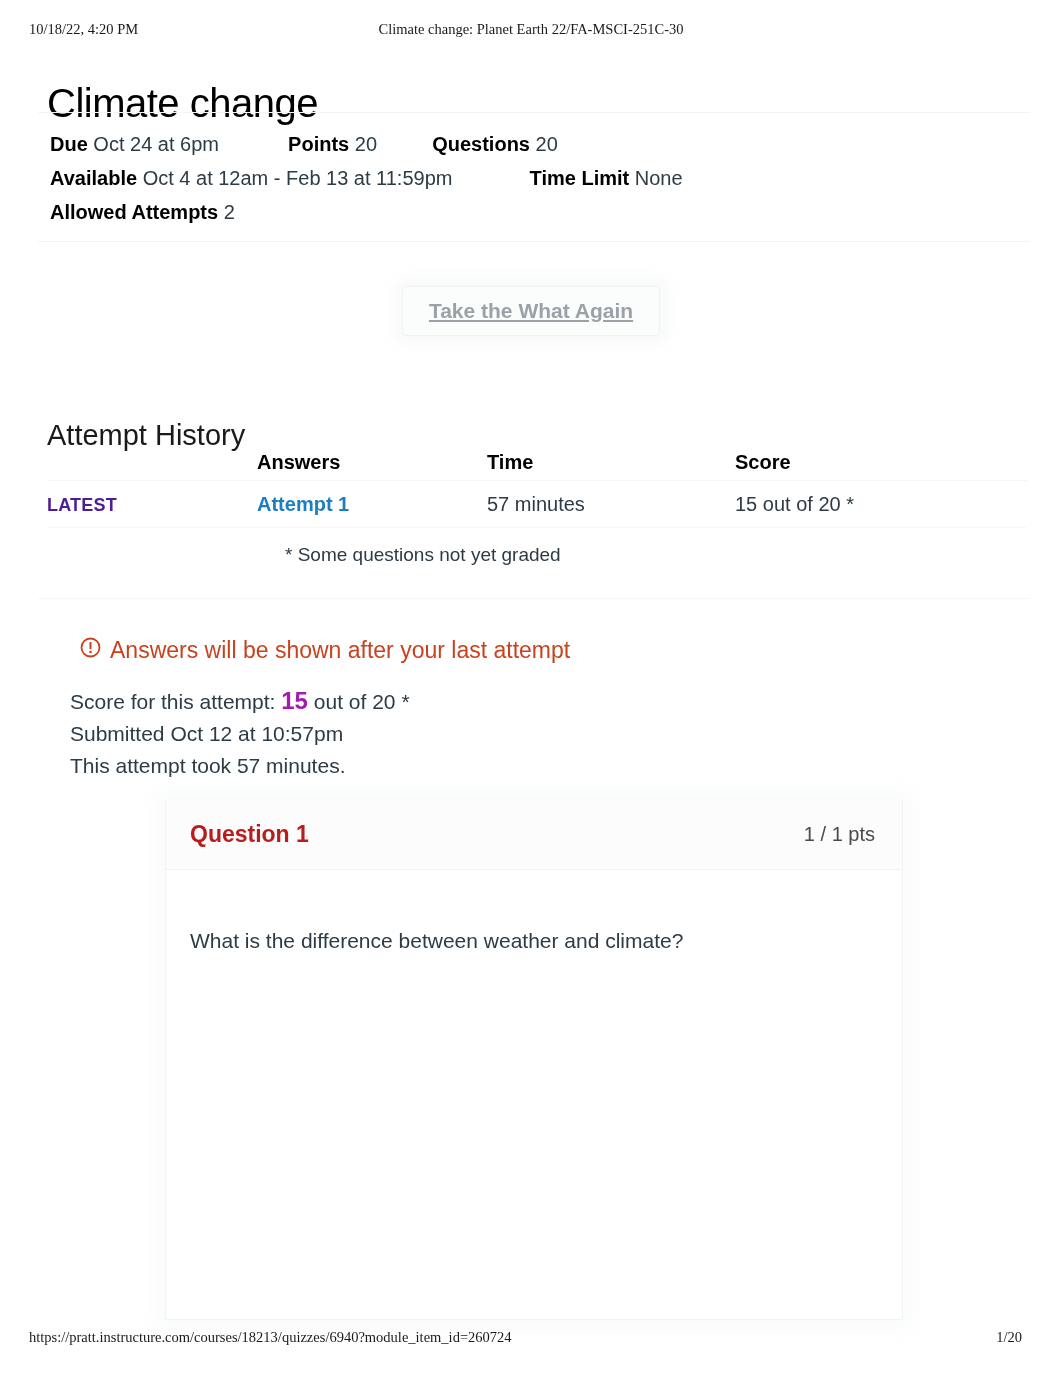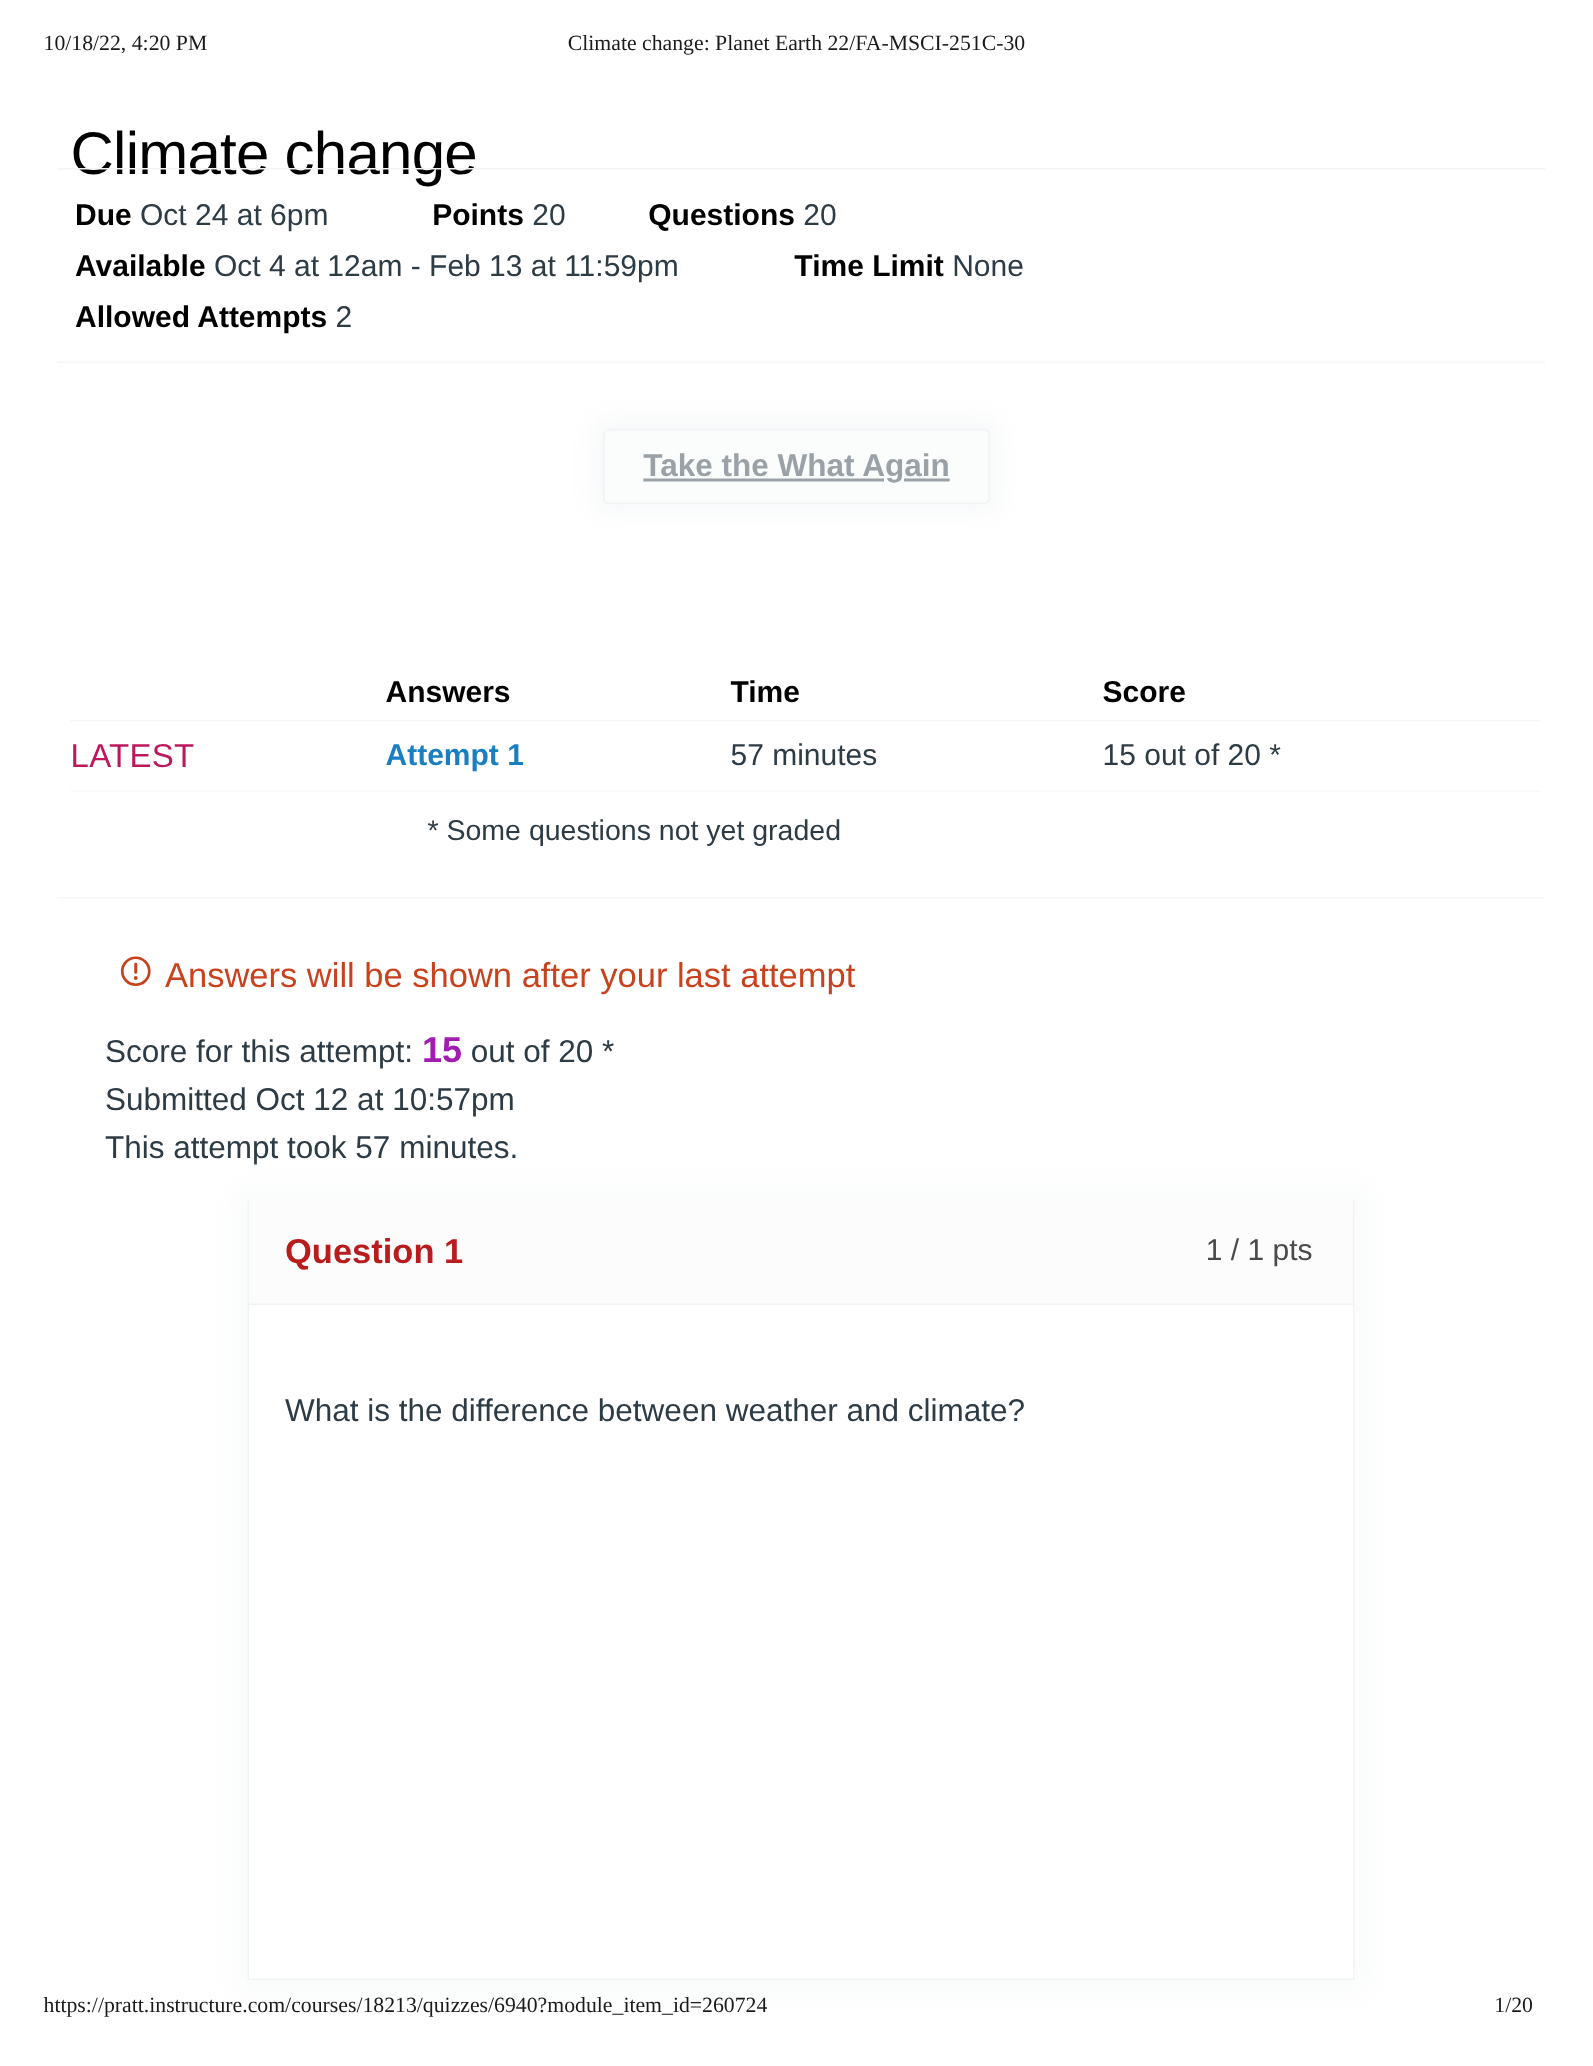--- a/index.html
+++ b/index.html
@@ -136,23 +136,23 @@
   .attempts tbody td {
     height: 46px;
     color: #2d3b45;
     border-bottom: 1px solid #f7f8f9;
   }
   .col-latest { width: 210px; }
   .col-attempt { width: 230px; }
   .col-time { width: 248px; }
   .col-score { width: auto; }
   .latest-label {
-    font-weight: normal;
-    font-size: 22px;
-    color: #be185d;
+    font-weight: bold;
+    font-size: 18px;
+    color: #4c1d95;
     letter-spacing: 0.2px;
   }
   .attempt-link {
     color: #1a7fc1;
     font-weight: bold;
     text-decoration: none;
   }
   .table-note {
     position: absolute;
     left: 285px;
@@ -274,20 +274,21 @@
     <div class="meta-row">
       <span class="meta-key">Allowed Attempts</span>
       <span class="meta-val">2</span>
     </div>
   </div>
 
   <div class="retake-wrap">
     <a class="retake-btn" href="#">Take the What Again</a>
   </div>
 
+  <h2 class="section-title">Attempt History</h2>
 
   <table class="attempts">
     <thead>
       <tr>
         <th class="col-latest"></th>
         <th class="col-attempt">Answers</th>
         <th class="col-time">Time</th>
         <th class="col-score">Score</th>
       </tr>
     </thead>

